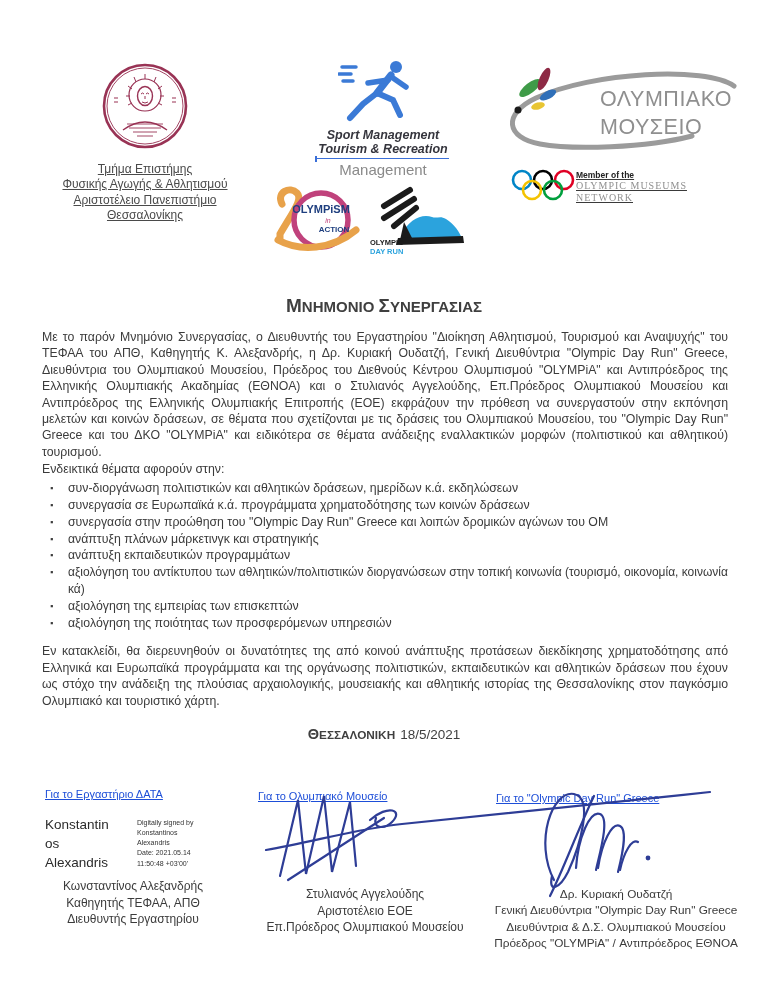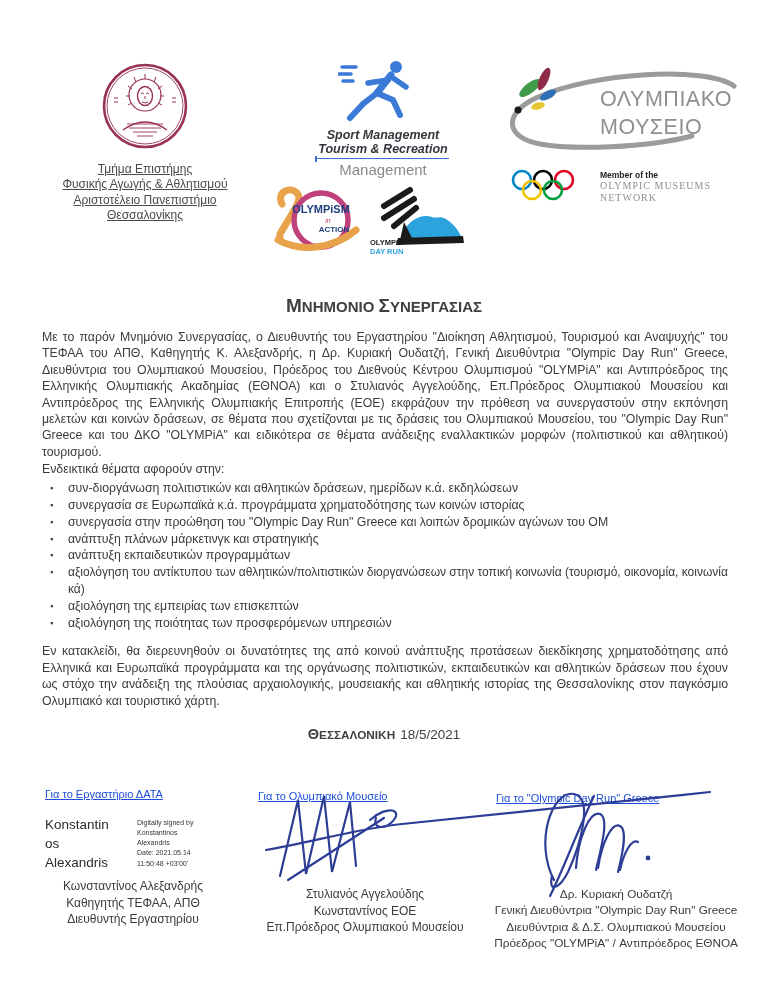--- a/index.html
+++ b/index.html
@@ -14,21 +14,21 @@
   .lab-l1,.lab-l2{font-size:12.5px;font-weight:bold;font-style:italic;color:#35353d;line-height:1.15;}
   .lab-underline{width:132px;margin:1px auto 0;border-bottom:1.6px solid #3a6fd8;position:relative;}
   .lab-underline:before{content:"";position:absolute;left:-2px;top:-2px;width:1.6px;height:6px;background:#3a6fd8;}
   .lab-l3{font-size:15px;color:#8a8a8a;margin-top:2px;}
   .olympism-svg{position:absolute;left:266px;top:182px;}
   .shoe-svg{position:absolute;left:368px;top:182px;}
   .museum{position:absolute;left:496px;top:64px;width:256px;}
   .museum-text{position:absolute;left:104px;top:22px;font-size:21.5px;color:#8f8f8f;
                letter-spacing:0.5px;line-height:1.3;white-space:nowrap;}
   .member-row{position:absolute;left:14px;top:102px;display:flex;align-items:flex-start;}
-  .member-text{margin-left:24px;margin-top:4px;}
+  .member-text{margin-left:0;margin-top:4px;text-decoration:underline;}
   .member-l1{font-size:8.5px;font-weight:bold;color:#222;}
   .member-l2{font-family:"Liberation Serif",serif;font-size:10px;color:#8f8f8f;letter-spacing:1px;line-height:1.15;}
 
   
   .title{margin-top:295px;text-align:center;color:#3f3f3f;font-weight:bold;}
   .title .tb{font-size:19px;}
   .title .ts{font-size:15px;}
   .para{margin:12px 40px 0 42px;font-size:12.3px;line-height:16.4px;text-align:justify;color:#3b3b3b;}
   .list-intro{margin:1px 40px 0 42px;font-size:12.3px;line-height:17px;}
   ul.topics{margin:2px 40px 0 42px;padding:0 0 0 16px;list-style:none;}
@@ -174,21 +174,21 @@
     </div>
   </div>
 
   <div class="title"><span class="tb">Μ</span><span class="ts">ΝΗΜΟΝΙΟ </span><span class="tb">Σ</span><span class="ts">ΥΝΕΡΓΑΣΙΑΣ</span></div>
 
   <div class="para">Με το παρόν Μνημόνιο Συνεργασίας, ο Διευθυντής του Εργαστηρίου "Διοίκηση Αθλητισμού, Τουρισμού και Αναψυχής" του ΤΕΦΑΑ του ΑΠΘ, Καθηγητής Κ. Αλεξανδρής, η Δρ. Κυριακή Ουδατζή, Γενική Διευθύντρια "Olympic Day Run" Greece, Διευθύντρια του Ολυμπιακού Μουσείου, Πρόεδρος του Διεθνούς Κέντρου Ολυμπισμού "OLYMPiA" και Αντιπρόεδρος της Ελληνικής Ολυμπιακής Ακαδημίας (ΕΘΝΟΑ) και ο Στυλιανός Αγγελούδης, Επ.Πρόεδρος Ολυμπιακού Μουσείου και Αντιπρόεδρος της Ελληνικής Ολυμπιακής Επιτροπής (ΕΟΕ) εκφράζουν την πρόθεση να συνεργαστούν στην εκπόνηση μελετών και κοινών δράσεων, σε θέματα που σχετίζονται με τις δράσεις του Ολυμπιακού Μουσείου, του "Olympic Day Run" Greece και του ΔΚΟ "OLYMPiA" και ειδικότερα σε θέματα ανάδειξης εναλλακτικών μορφών (πολιτιστικού και αθλητικού) τουρισμού.</div>
   <div class="list-intro">Ενδεικτικά θέματα αφορούν στην:</div>
 
   <ul class="topics">
     <li>συν-διοργάνωση πολιτιστικών και  αθλητικών δράσεων, ημερίδων κ.ά. εκδηλώσεων</li>
-    <li>συνεργασία σε Ευρωπαϊκά κ.ά. προγράμματα χρηματοδότησης των κοινών ιστορίας</li>
+    <li>συνεργασία σε Ευρωπαϊκά κ.ά. προγράμματα χρηματοδότησης των κοινών δράσεων</li>
     <li>συνεργασία στην προώθηση του "Olympic Day Run" Greece και λοιπών δρομικών αγώνων του ΟΜ</li>
     <li>ανάπτυξη πλάνων μάρκετινγκ και στρατηγικής</li>
     <li>ανάπτυξη εκπαιδευτικών προγραμμάτων</li>
     <li class="small">αξιολόγηση του αντίκτυπου των αθλητικών/πολιτιστικών διοργανώσεων στην τοπική κοινωνία (τουρισμό, οικονομία, κοινωνία κά)</li>
     <li>αξιολόγηση της εμπειρίας των επισκεπτών</li>
     <li>αξιολόγηση της ποιότητας των προσφερόμενων υπηρεσιών</li>
   </ul>
 
   <div class="para">Εν κατακλείδι, θα διερευνηθούν οι δυνατότητες της από κοινού ανάπτυξης προτάσεων διεκδίκησης χρηματοδότησης από Ελληνικά και Ευρωπαϊκά προγράμματα και της οργάνωσης πολιτιστικών, εκπαιδευτικών και αθλητικών δράσεων που έχουν ως στόχο την ανάδειξη της πλούσιας αρχαιολογικής, μουσειακής και αθλητικής ιστορίας της Θεσσαλονίκης στον παγκόσμιο Ολυμπιακό και τουριστικό χάρτη.</div>
 
@@ -236,21 +236,21 @@
     </svg>
 
     <div class="sig-names n-left">
       <div>Κωνσταντίνος Αλεξανδρής</div>
       <div>Καθηγητής ΤΕΦΑΑ, ΑΠΘ</div>
       <div>Διευθυντής Εργαστηρίου</div>
     </div>
 
     <div class="sig-names n-center">
       <div>Στυλιανός Αγγελούδης</div>
-      <div>Κωνσταντίνος ΕΟΕ</div>
+      <div>Αριστοτέλειο ΕΟΕ</div>
       <div>Επ.Πρόεδρος Ολυμπιακού Μουσείου</div>
     </div>
 
     <div class="sig-names n-right">
       <div>Δρ. Κυριακή Ουδατζή</div>
       <div>Γενική Διευθύντρια "Olympic Day Run" Greece</div>
       <div>Διευθύντρια &amp; Δ.Σ. Ολυμπιακού Μουσείου</div>
       <div>Πρόεδρος "OLYMPiA" / Αντιπρόεδρος ΕΘΝΟΑ</div>
     </div>
   </div>

